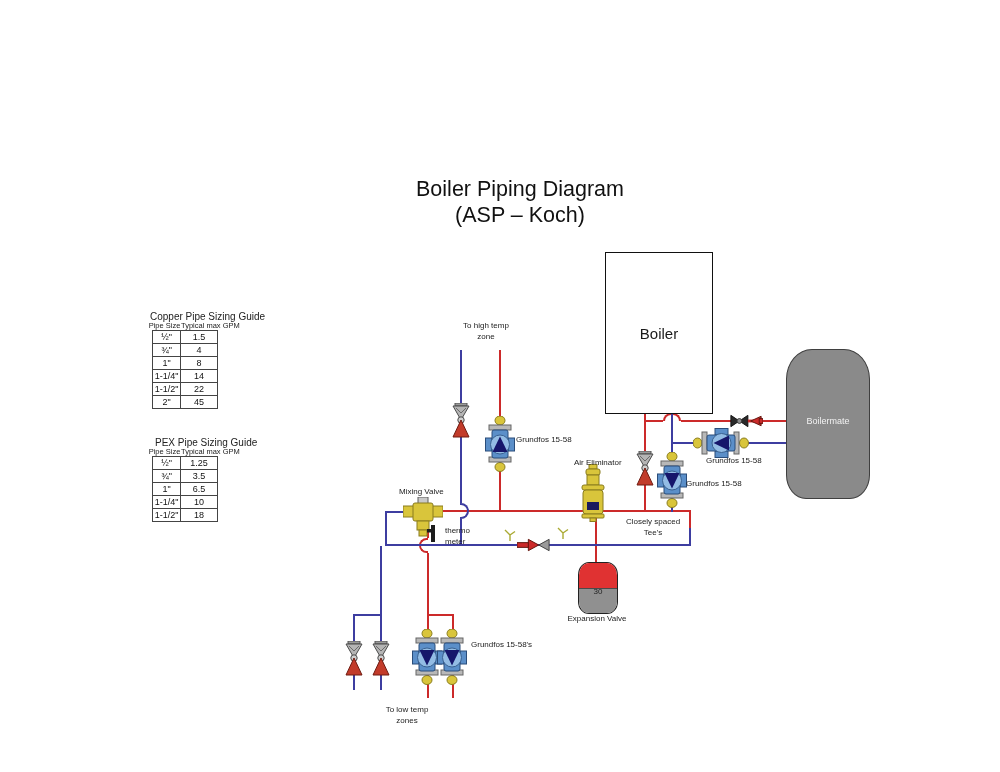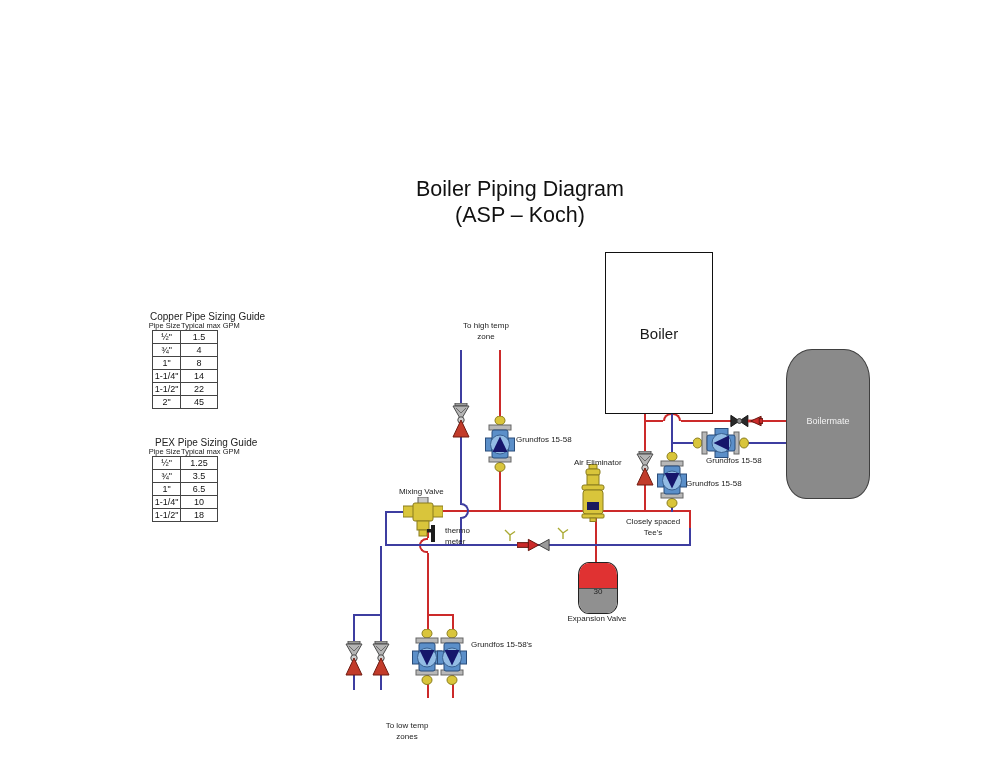--- a/index.html
+++ b/index.html
@@ -314,18 +314,18 @@
     <div>meter</div>
   </div>
   <div class="lab ctr" style="left:612px;top:517px;width:82px;">
     <div>Closely spaced</div>
     <div>Tee's</div>
   </div>
   <div class="lab" style="left:706px;top:456px;">Grundfos 15-58</div>
   <div class="lab" style="left:686px;top:479px;">Grundfos 15-58</div>
   <div class="lab" style="left:471px;top:640px;">Grundfos 15-58's</div>
   <div class="lab ctr" style="left:553px;top:614px;width:88px;">Expansion Valve</div>
-  <div class="lab ctr" style="left:366px;top:705px;width:82px;margin-top:16px;">
+  <div class="lab ctr" style="left:366px;top:705px;width:82px;">
     <div>To low temp</div>
     <div>zones</div>
   </div>
 
 </div>
 
 </body></html>

